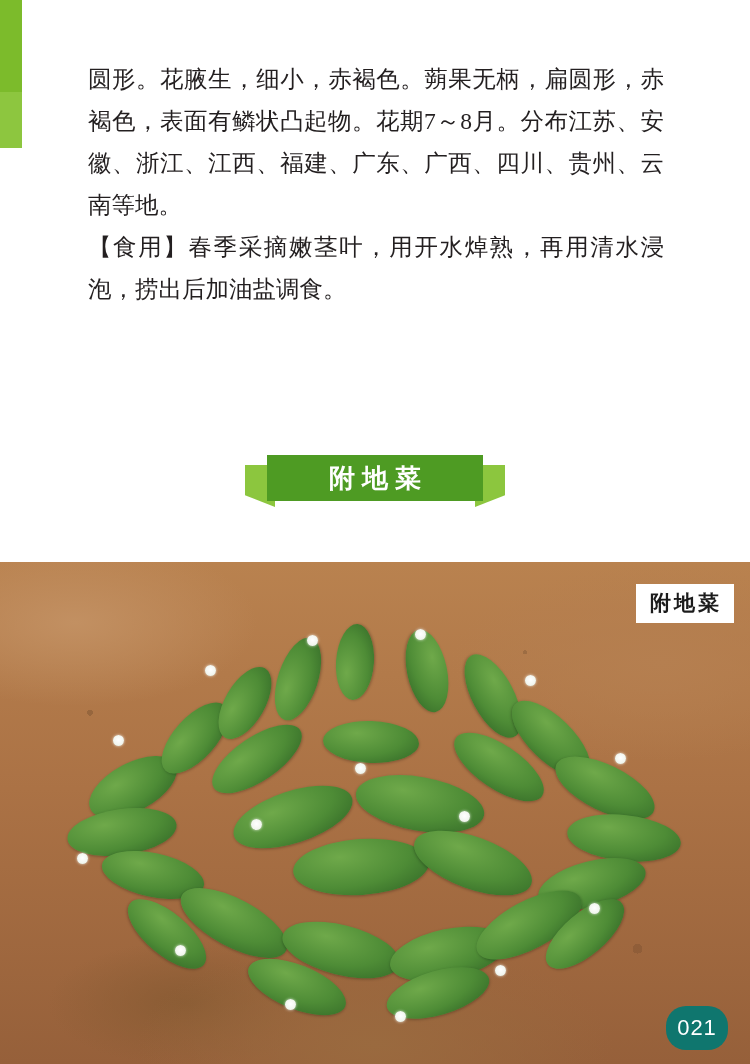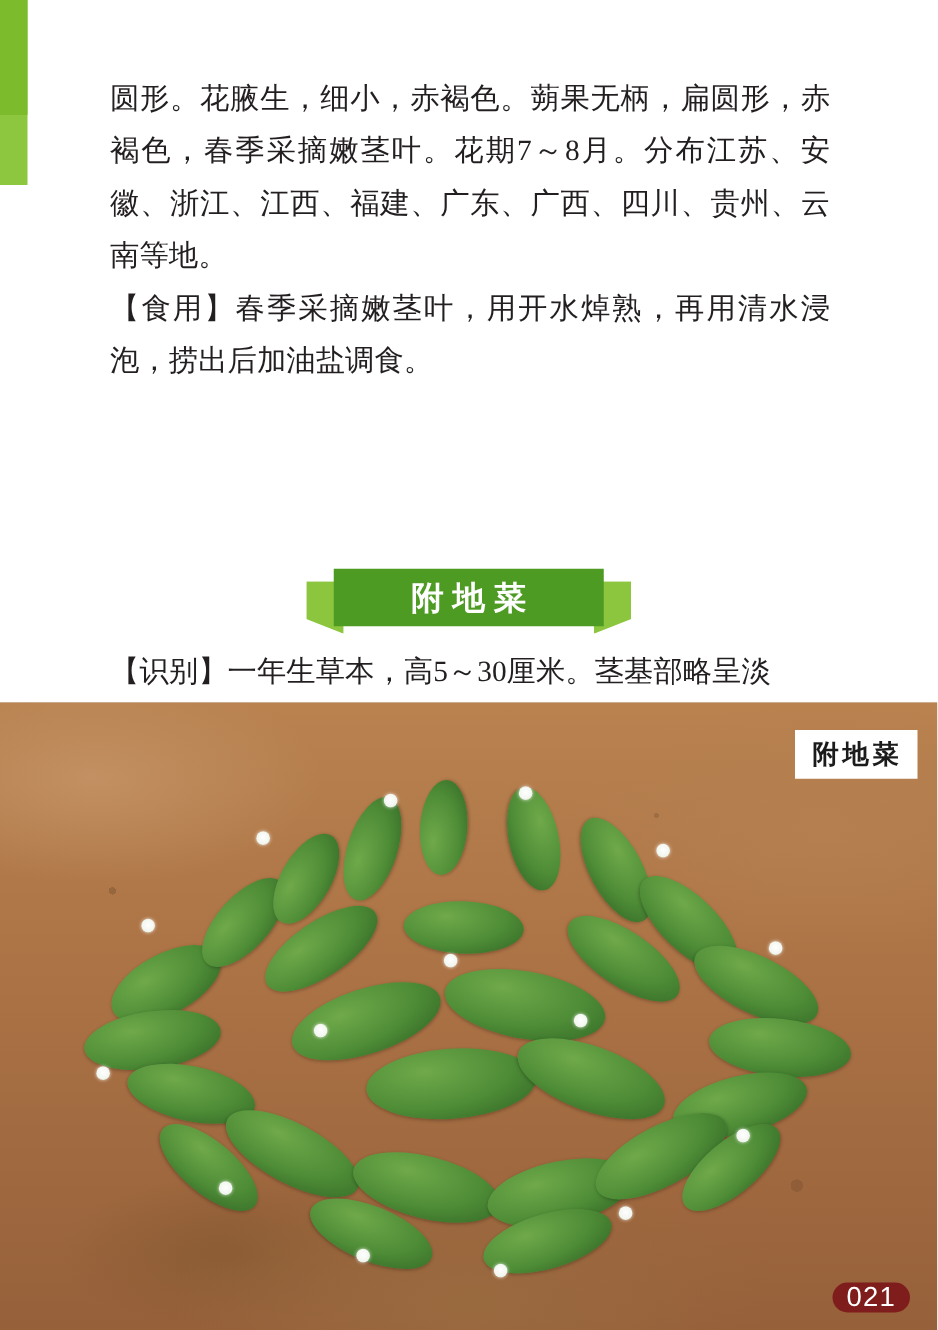--- a/index.html
+++ b/index.html
@@ -179,57 +179,56 @@
     font-size: 21px;
     font-weight: bold;
     letter-spacing: 3px;
     padding: 5px 12px 6px 14px;
   }
   .page-number {
     position: absolute;
     right: 22px;
     bottom: 14px;
     width: 62px;
-    height: 24px;
+    height: 44px;
     border-radius: 20px;
-    background: #7f1d1d;
+    background: #0f766e;
     color: #ffffff;
     font-family: "Liberation Sans", sans-serif;
     font-size: 22px;
     letter-spacing: 1px;
     display: flex;
     align-items: center;
     justify-content: center;
   }
 </style>
 </head>
 <body>
 
 <div class="page">
 
   <div class="corner-bar">
     <div class="seg-dark"></div>
   </div>
 
   <div class="text-col">
-    <p class="body-text">圆形。花腋生，细小，赤褐色。蒴果无柄，扁圆形，赤褐色，春季采摘嫩茎叶。花期7～8月。分布江苏、安徽、浙江、江西、福建、广东、广西、四川、贵州、云南等地。</p>
+    <p class="body-text">圆形。花腋生，细小，赤褐色。蒴果无柄，扁圆形，赤褐色，表面有鳞状凸起物。花期7～8月。分布江苏、安徽、浙江、江西、福建、广东、广西、四川、贵州、云南等地。</p>
     <p class="body-text indent">【食用】春季采摘嫩茎叶，用开水焯熟，再用清水浸泡，捞出后加油盐调食。</p>
   </div>
 
   <div class="banner-wrap">
     <div class="banner-inner">
       <div class="banner-left-flap"></div>
       <div class="banner-right-flap"></div>
       <div class="banner-main">
         <span class="banner-title">附地菜</span>
       </div>
     </div>
   </div>
 
-  <div class="sub-line">【识别】一年生草本，高5～30厘米。茎基部略呈淡</div>
 
   <div class="photo">
     <div class="soil"></div>
 
     <div class="plant">
 
       <div class="leaf" style="left:30px;  top:150px; width:96px;  height:48px;  transform:rotate(-28deg);"></div>
       <div class="leaf" style="left:12px;  top:196px; width:110px; height:46px;  transform:rotate(-8deg);"></div>
       <div class="leaf" style="left:46px;  top:240px; width:104px; height:44px;  transform:rotate(12deg);"></div>
       <div class="leaf" style="left:96px;  top:104px; width:88px;  height:42px;  transform:rotate(-48deg);"></div>

